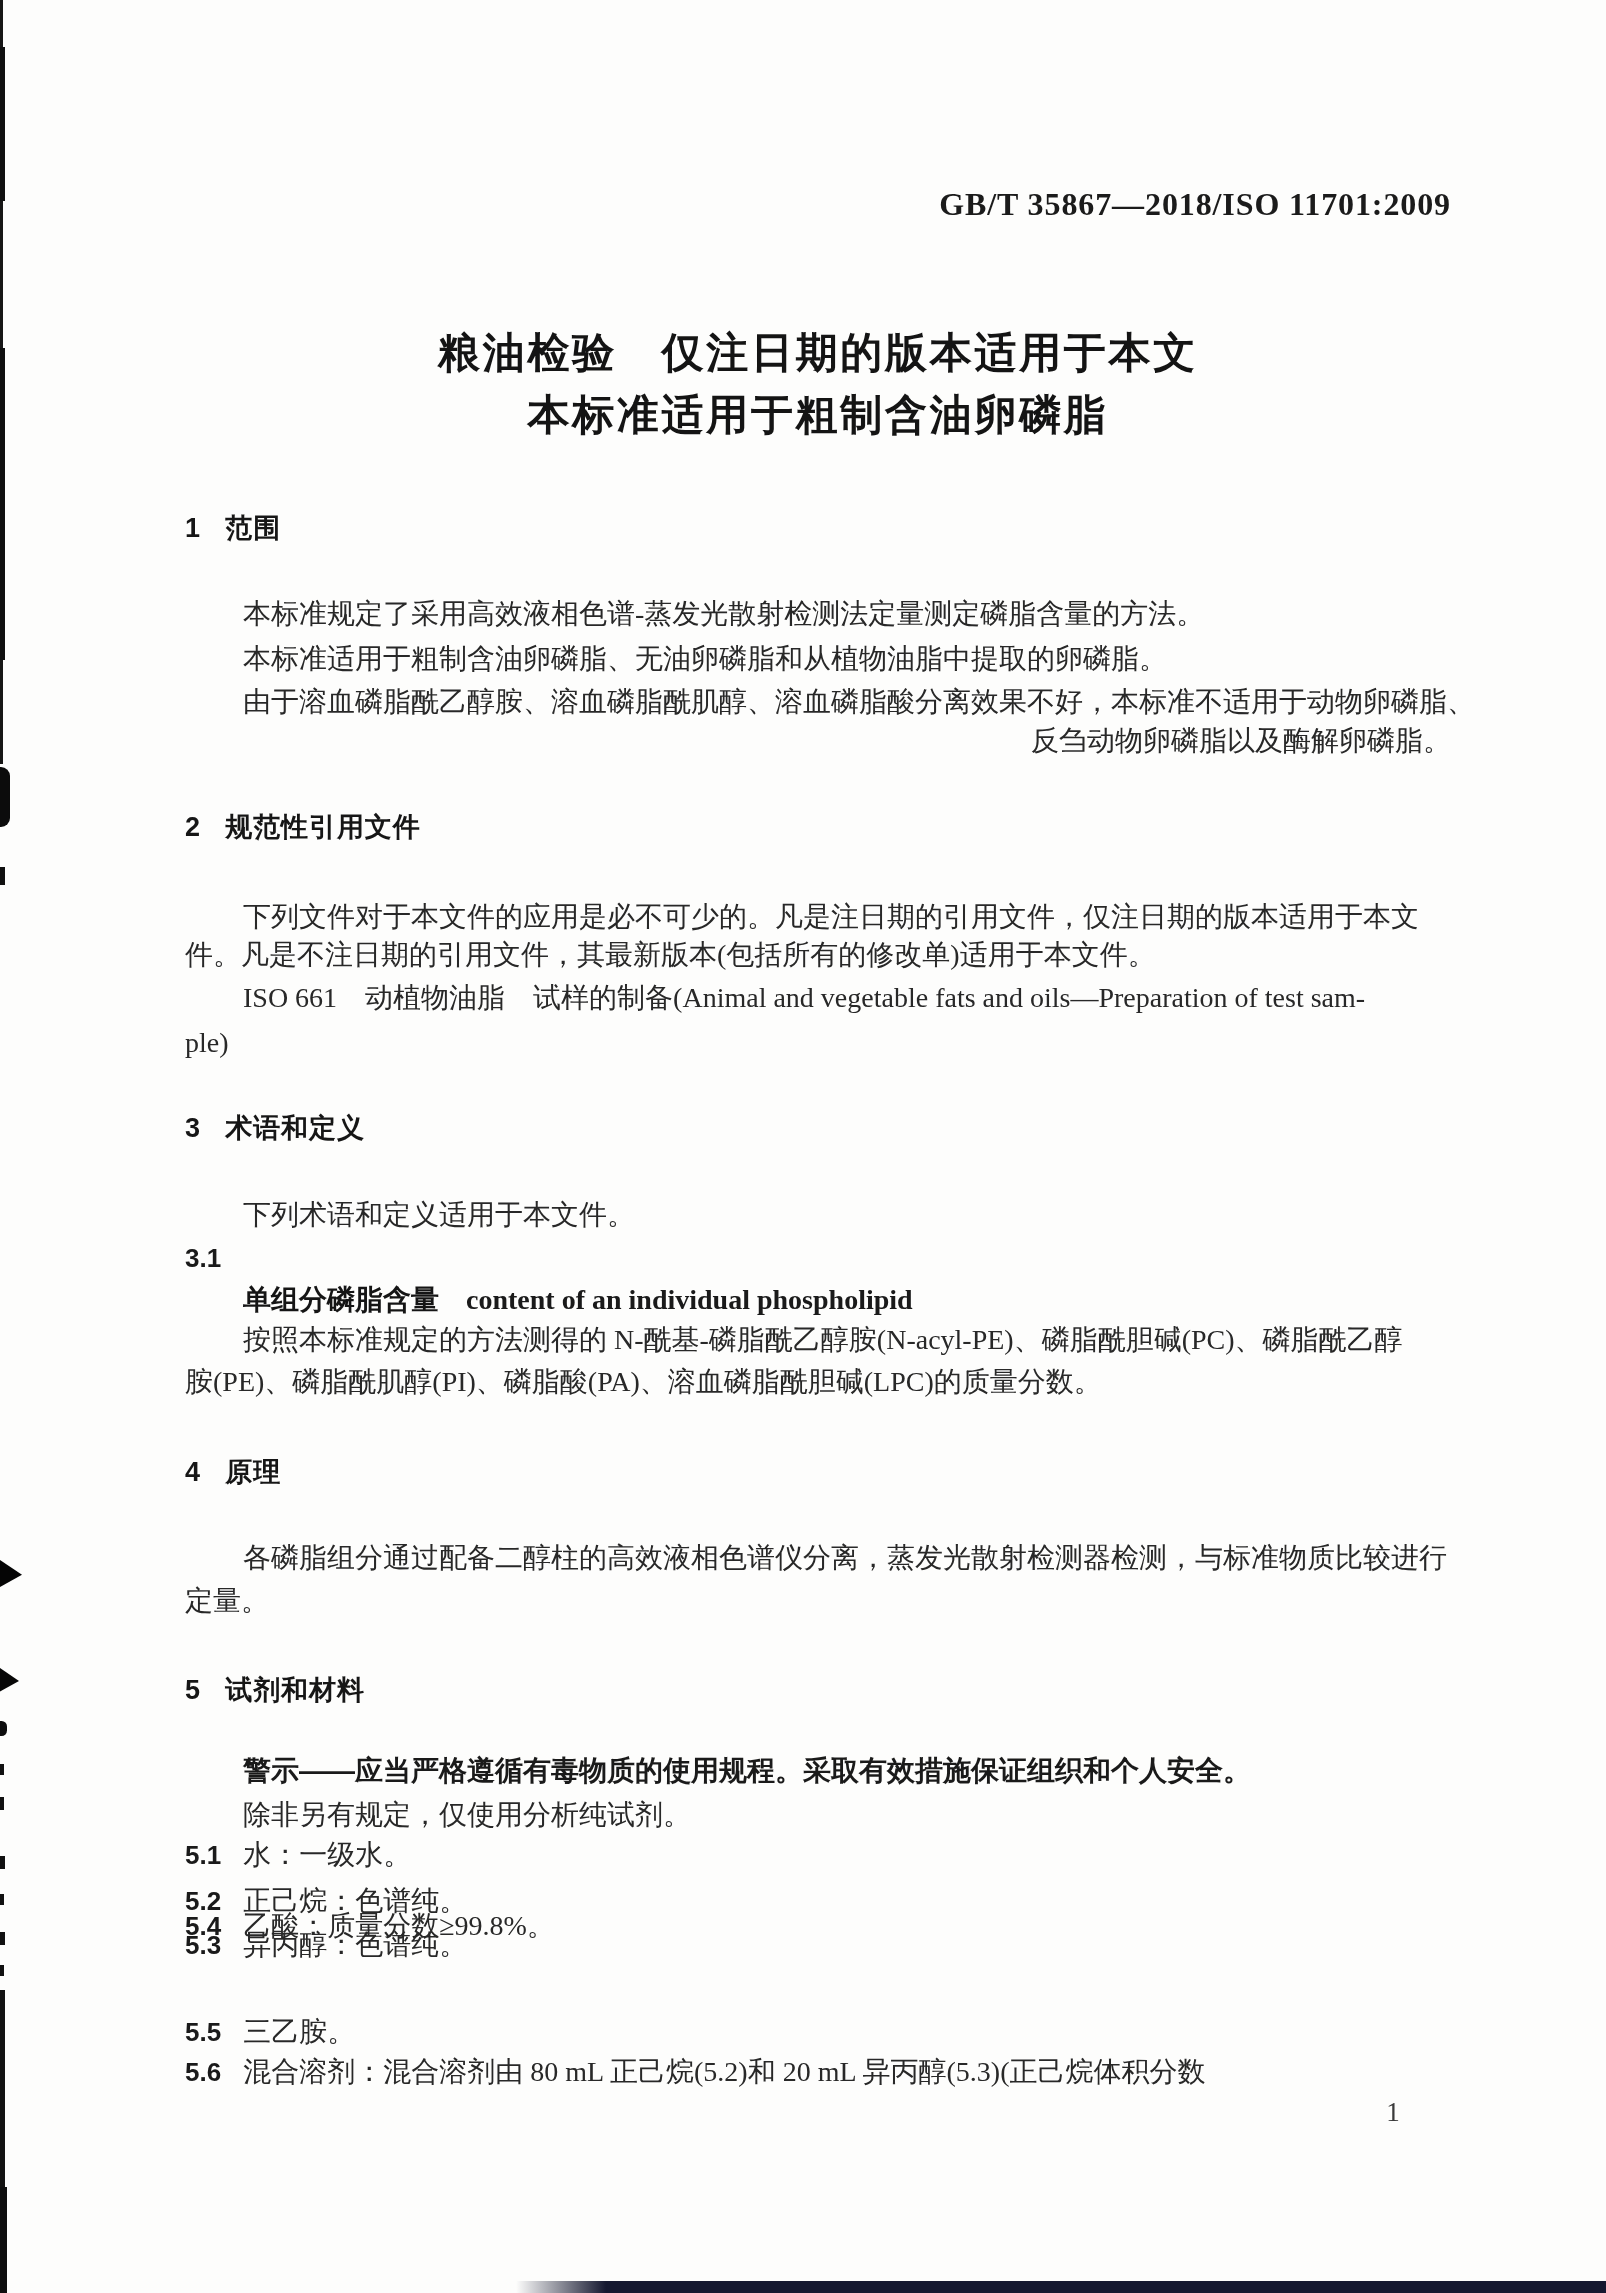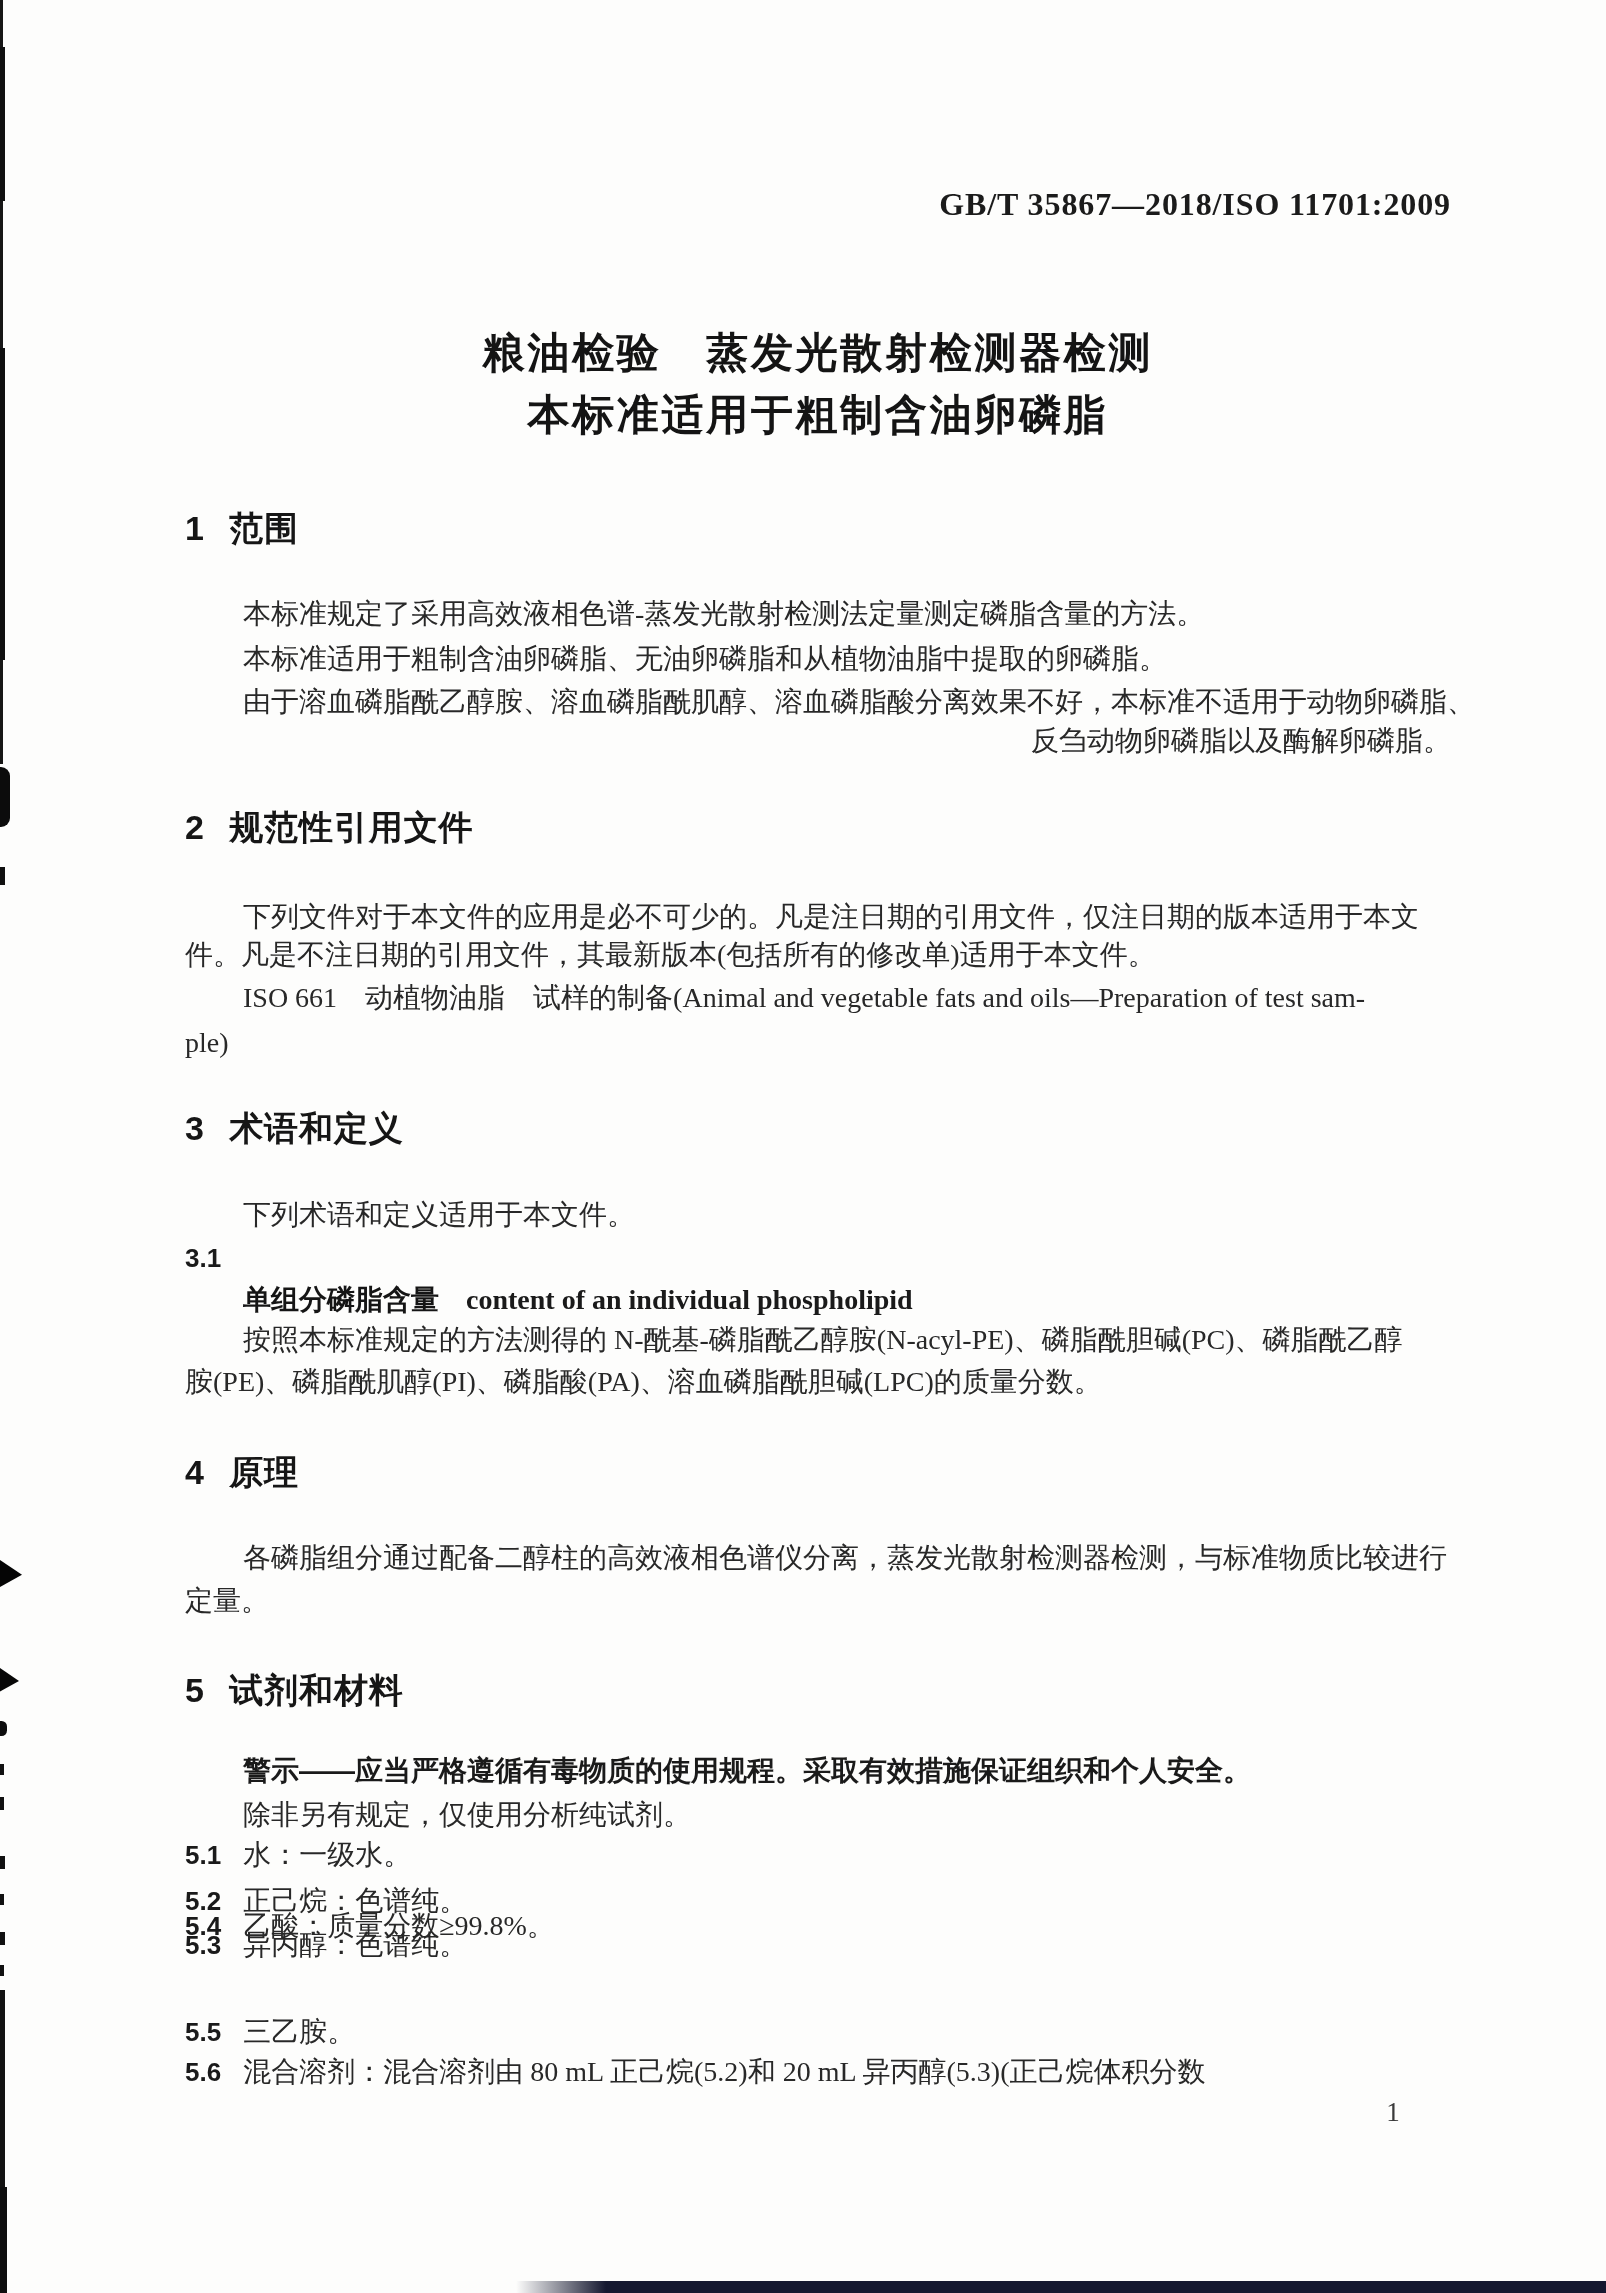--- a/index.html
+++ b/index.html
@@ -16,21 +16,21 @@
   
   .doc-title{
     position:absolute;top:322px;left:185px;width:1266px;text-align:center;
     font-family:"Liberation Sans","DejaVu Sans",sans-serif;font-weight:700;
     font-size:42px;line-height:62px;letter-spacing:2.7px;color:#141414;
   }
   
   .sec-heading{
     position:absolute;left:185px;white-space:nowrap;
     font-family:"Liberation Sans","DejaVu Sans",sans-serif;font-weight:700;
-    font-size:34px;line-height:33px;letter-spacing:0.9px;color:#161616;
+    font-size:27px;line-height:33px;letter-spacing:0.9px;color:#161616;
   }
   .sec-num{display:inline-block;margin-right:24.4px;}
   
   .bl{
     position:absolute;left:185px;width:1266px;white-space:nowrap;
     font-size:28px;line-height:34px;color:#282828;
   }
   .ind{padding-left:58px;}
   .bold-sans{
     font-family:"Liberation Sans","DejaVu Sans",sans-serif;font-weight:700;color:#1a1a1a;
@@ -82,21 +82,21 @@
     <div class="art" style="left:0;top:1894px;width:3.6px;height:11px;background:#111;"></div>
     <div class="art" style="left:0;top:1932px;width:4.5px;height:12.7px;background:#111;"></div>
     <div class="art" style="left:0;top:1965px;width:3.6px;height:11px;background:#111;"></div>
     <div class="art" style="left:0;top:1990px;width:4.5px;height:303px;background:#121212;"></div>
     <div class="art" style="left:0;top:2187px;width:7.2px;height:106px;background:#0e0e0e;"></div>
   </div>
 
   <div class="std-code">GB/T 35867—2018/ISO 11701:2009</div>
 
   <div class="doc-title">
-    <div>粮油检验　蒸发光散射检测器检测</div>
+    <div>粮油检验　仅注日期的版本适用于本文</div>
     <div>本标准适用于粗制含油卵磷脂</div>
   </div>
 
   <div class="sec-heading" style="top:512px;">
     <span class="sec-num">1</span><span>范围</span>
   </div>
   <div class="bl ind" style="top:597px;">本标准规定了采用高效液相色谱-蒸发光散射检测法定量测定磷脂含量的方法。</div>
   <div class="bl ind" style="top:642px;">本标准适用于粗制含油卵磷脂、无油卵磷脂和从植物油脂中提取的卵磷脂。</div>
   <div class="bl ind" style="top:685px;">由于溶血磷脂酰乙醇胺、溶血磷脂酰肌醇、溶血磷脂酸分离效果不好，本标准不适用于动物卵磷脂、</div>
   <div class="bl" style="top:724px;text-align:right;">反刍动物卵磷脂以及酶解卵磷脂。</div>

